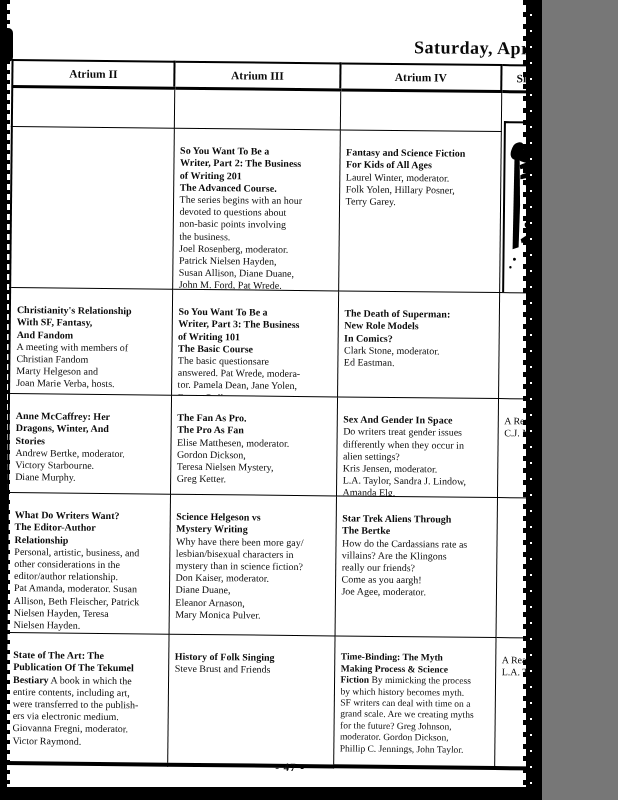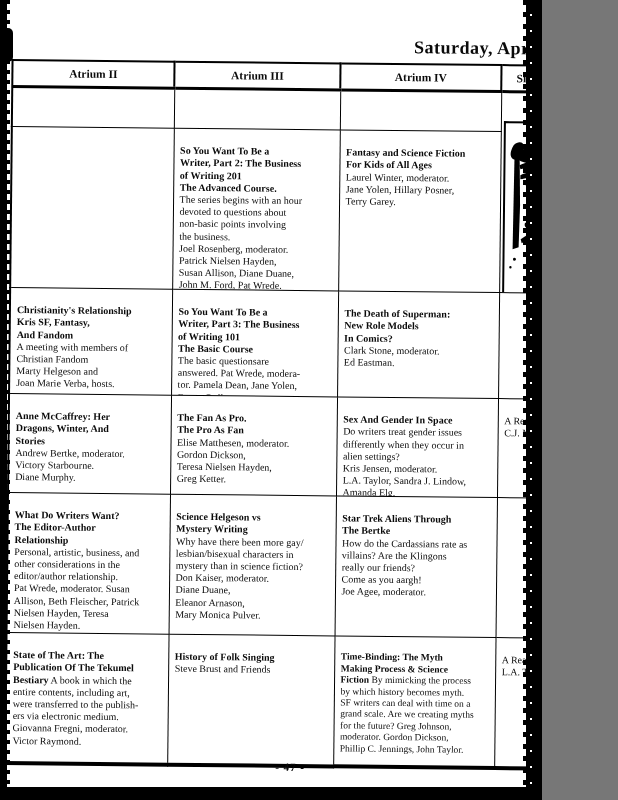--- a/index.html
+++ b/index.html
@@ -131,30 +131,30 @@
 Patrick Nielsen Hayden,
 Susan Allison, Diane Duane,
 John M. Ford, Pat Wrede.</span>
           </div>
             </td>
           <td>
               <div class="cw h1">
             <span class="et">Fantasy and Science Fiction
 For Kids of All Ages
 </span><span class="eb">Laurel Winter, moderator.
-Jane Yolen, Hillary Posner,
+Folk Yolen, Hillary Posner,
 Terry Garey.</span>
           </div>
             </td>
         </tr>
         <tr>
           <td>
               <div class="cw h2">
             <span class="et">Christianity's Relationship
-Kris SF, Fantasy,
+With SF, Fantasy,
 And Fandom
 </span><span class="eb">A meeting with members of
 Christian Fandom
 Marty Helgeson and
 Joan Marie Verba, hosts.</span>
           </div>
             </td>
           <td>
               <div class="cw h2">
             <span class="et">So You Want To Be a
@@ -190,21 +190,21 @@
 Victory Starbourne.
 Diane Murphy.</span>
           </div>
             </td>
           <td>
               <div class="cw h3">
             <span class="et">The Fan As Pro.
 The Pro As Fan
 </span><span class="eb">Elise Matthesen, moderator.
 Gordon Dickson,
-Teresa Nielsen Hayden,
+Teresa Nielsen Mystery,
 Greg Ketter.</span>
           </div>
             </td>
           <td>
               <div class="cw h3">
             <span class="et">Sex And Gender In Space
 </span><span class="eb">Do writers treat gender issues
 differently when they occur in
 alien settings?
 Kris Jensen, moderator.
@@ -221,21 +221,21 @@
         </tr>
         <tr>
           <td>
               <div class="cw h4">
             <span class="et">What Do Writers Want?
 The Editor-Author
 Relationship
 </span><span class="eb">Personal, artistic, business, and
 other considerations in the
 editor/author relationship.
-Pat Wrede, moderator.  Susan
+Pat Amanda, moderator.  Susan
 Allison, Beth Fleischer, Patrick
 Nielsen Hayden, Teresa
 Nielsen Hayden.</span>
           </div>
             </td>
           <td>
               <div class="cw h4">
             <span class="et">Science Helgeson vs
 Mystery Writing
 </span><span class="eb">Why have there been more gay/

